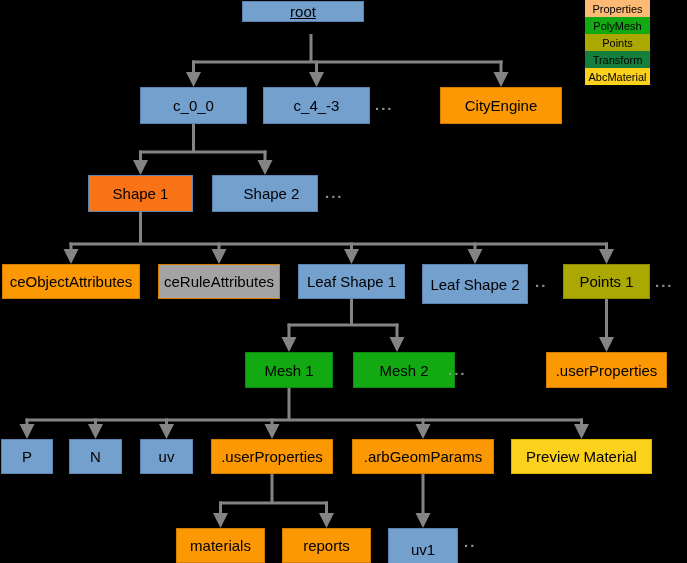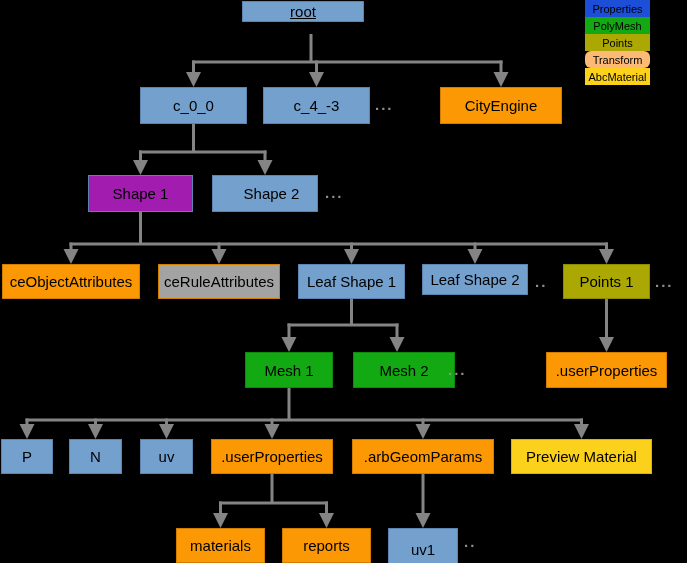--- a/index.html
+++ b/index.html
@@ -96,64 +96,64 @@
       <line x1="272" y1="474" x2="272" y2="503" stroke="#848484" stroke-width="3"></line>
       <line x1="219" y1="503" x2="328" y2="503" stroke="#848484" stroke-width="3"></line>
       <line x1="220.5" y1="501.5" x2="220.5" y2="515" stroke="#848484" stroke-width="3"></line>
       <polygon points="213,513 228,513 220.5,528" fill="#848484"></polygon>
       <line x1="326.5" y1="501.5" x2="326.5" y2="515" stroke="#848484" stroke-width="3"></line>
       <polygon points="319,513 334,513 326.5,528" fill="#848484"></polygon>
       <line x1="423" y1="474" x2="423" y2="515" stroke="#848484" stroke-width="3"></line>
       <polygon points="415.5,513 430.5,513 423,528" fill="#848484"></polygon>
     </svg>
   <div id="legend">
-      <div class="legend-row" style="background: #1d4ed8;">
+      <div class="legend-row" style="background: #fdba74;">
         <span>Properties</span>
       </div>
       <div class="legend-row" style="background: rgb(18, 169, 18);">
         <span>PolyMesh</span>
       </div>
       <div class="legend-row" style="background: rgb(172, 168, 3);">
         <span>Points</span>
       </div>
-      <div class="legend-row" style="background: #fdba74; border-radius: 6px;">
+      <div class="legend-row" style="background: #15803d;">
         <span>Transform</span>
       </div>
       <div class="legend-row" style="background: rgb(252, 209, 28);">
         <span>AbcMaterial</span>
       </div>
     </div>
 <div class="node" style="left: 242px; top: 1px; width: 122px; height: 21px; background: rgb(116, 160, 206); border-color: rgb(91, 132, 176); text-decoration: underline;">
       <span>root</span>
     </div>
     <div class="node" style="left: 140px; top: 87px; width: 107px; height: 37px; background: rgb(116, 160, 206); border-color: rgb(91, 132, 176);">
       <span>c_0_0</span>
     </div>
     <div class="node" style="left: 263px; top: 87px; width: 107px; height: 37px; background: rgb(116, 160, 206); border-color: rgb(91, 132, 176);">
       <span>c_4_-3</span>
     </div>
     <div class="node" style="left: 440px; top: 87px; width: 122px; height: 37px; background: rgb(252, 152, 3); border-color: rgb(210, 125, 0);">
       <span>CityEngine</span>
     </div>
-    <div class="node" style="left: 88px; top: 175px; width: 105px; height: 37px; background: #a21caf; border-color: rgb(91, 132, 176);">
+    <div class="node" style="left: 88px; top: 175px; width: 105px; height: 37px; background: #f97316; border-color: rgb(91, 132, 176);">
       <span>Shape 1</span>
     </div>
     <div class="node" style="left: 212px; top: 175px; width: 106px; height: 37px; background: rgb(116, 160, 206); border-color: rgb(91, 132, 176); padding-left: 13px;">
       <span>Shape 2</span>
     </div>
     <div class="node" style="left: 2px; top: 264px; width: 138px; height: 35px; background: rgb(252, 152, 3); border-color: rgb(210, 125, 0);">
       <span>ceObjectAttributes</span>
     </div>
     <div class="node" style="left: 158px; top: 264px; width: 122px; height: 35px; background: #a3a3a3; border-color: rgb(210, 125, 0);">
       <span>ceRuleAttributes</span>
     </div>
     <div class="node" style="left: 298px; top: 264px; width: 107px; height: 35px; background: rgb(116, 160, 206); border-color: rgb(91, 132, 176);">
       <span>Leaf Shape 1</span>
     </div>
-    <div class="node" style="left: 422px; top: 264px; width: 106px; height: 31px; background: rgb(116, 160, 206); border-color: rgb(91, 132, 176);">
+    <div class="node" style="left: 422px; top: 264px; width: 106px; height: 40px; background: rgb(116, 160, 206); border-color: rgb(91, 132, 176);">
       <span>Leaf Shape 2</span>
     </div>
     <div class="node" style="left: 563px; top: 264px; width: 87px; height: 35px; background: rgb(172, 168, 3); border-color: rgb(143, 139, 0); text-align: right;">
       <span>Points 1</span>
     </div>
     <div class="node" style="left: 245px; top: 352px; width: 88px; height: 36px; background: rgb(18, 169, 18); border-color: rgb(12, 138, 12);">
       <span>Mesh 1</span>
     </div>
     <div class="node" style="left: 353px; top: 352px; width: 102px; height: 36px; background: rgb(18, 169, 18); border-color: rgb(12, 138, 12);">
       <span>Mesh 2</span>

